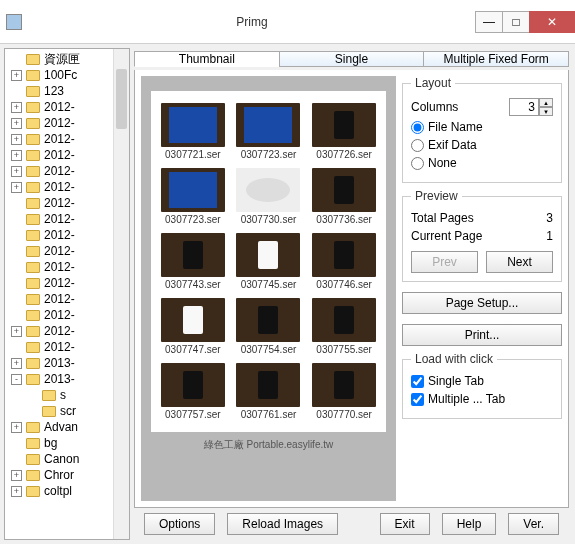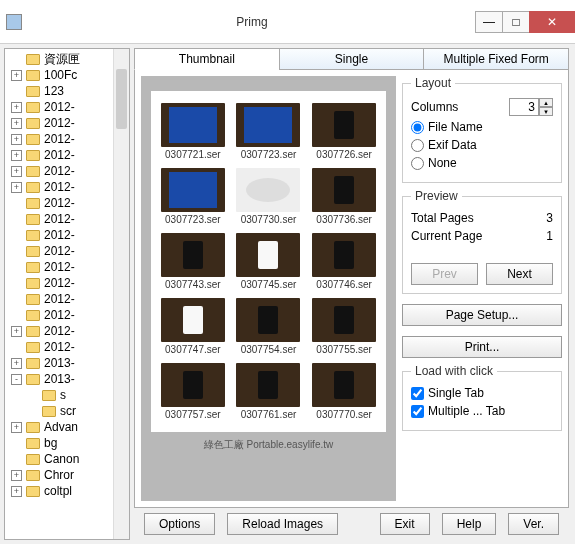--- a/index.html
+++ b/index.html
@@ -19,21 +19,21 @@
 .tree-row.indent1 { padding-left: 22px; }
 .tree-row .exp { width: 11px; height: 11px; border: 1px solid #888; display: flex; align-items: center; justify-content: center; font-size: 9px; line-height: 1; margin-right: 4px; color: #555; }
 .tree-row .exp.empty { border: none; }
 .tree-row .folder { width: 14px; height: 11px; background: #f8d775; border: 1px solid #c9a23a; border-radius: 1px; margin-right: 4px; }
 .tree-row .label { color: #000; }
 .tree-scroll { position: absolute; right: 0; top: 0; bottom: 0; width: 16px; background: #f0f0f0; border-left: 1px solid #ddd; }
 .tree-scroll .thumb { position: absolute; left: 2px; right: 2px; top: 20px; height: 60px; background: #cdcdcd; border-radius: 2px; }
 
 .right { flex: 1; display: flex; flex-direction: column; padding: 4px 6px 4px 2px; }
 
-.tabs { display: flex; height: 22px; }
+.tabs { display: flex; height: 22px; align-items: center; }
 .tab { flex: 1; border: 1px solid #aaa; background: linear-gradient(#fafdff,#e6f0fa); display: flex; align-items: center; justify-content: center; margin-left: -1px; }
 .tab:first-child { margin-left: 0; }
 .tab.active { background: #fff; border-bottom-color: #fff; }
 
 .tab-body { flex: 1; border: 1px solid #aaa; border-top: none; background: #fff; display: flex; padding: 6px; gap: 6px; }
 
 .preview-page { flex: 1; background: #b8b8b8; display: flex; flex-direction: column; align-items: center; padding: 15px 10px; overflow: hidden; }
 .page-inner { background: #fff; width: 100%; padding: 12px 6px; display: grid; grid-template-columns: repeat(3,1fr); gap: 8px 4px; }
 .thumb { display: flex; flex-direction: column; align-items: center; }
 .thumb .img { width: 64px; height: 44px; background: #3b2a1a; position: relative; border-radius: 1px; overflow: hidden; }
@@ -49,21 +49,21 @@
 .controls { width: 160px; display: flex; flex-direction: column; gap: 6px; }
 fieldset { border: 1px solid #ccc; padding: 4px 8px 8px; }
 legend { padding: 0 4px; color: #333; }
 .row { display: flex; align-items: center; justify-content: space-between; margin: 4px 0; }
 .row label { display: flex; align-items: center; gap: 4px; }
 .spinner { display: flex; align-items: center; }
 .spinner input { width: 30px; height: 18px; text-align: right; padding-right: 3px; border: 1px solid #999; }
 .spinbtns { display: flex; flex-direction: column; }
 .spinbtns div { width: 14px; height: 9px; border: 1px solid #999; background: #f0f0f0; font-size: 7px; line-height: 7px; text-align: center; }
 input[type=radio], input[type=checkbox] { margin: 0; }
-.btn-row { display: flex; gap: 8px; margin-top: 20px; }
+.btn-row { display: flex; gap: 8px; margin-top: 8px; }
 .wbtn { flex: 1; height: 22px; border: 1px solid #999; background: linear-gradient(#fdfdfd,#e8e8e8); display: flex; align-items: center; justify-content: center; cursor: default; }
 .wbtn:disabled, .wbtn.disabled { color: #aaa; }
 .full-btn { height: 22px; border: 1px solid #999; background: linear-gradient(#fdfdfd,#e8e8e8); display: flex; align-items: center; justify-content: center; margin-top: 4px; }
 
 .bottom-bar { height: 32px; display: flex; align-items: center; gap: 12px; padding: 0 10px; }
 .bottom-bar .wbtn { flex: none; padding: 0 14px; }
 .bottom-bar .spacer { flex: 1; }
 </style>
 </head>
 <body>

